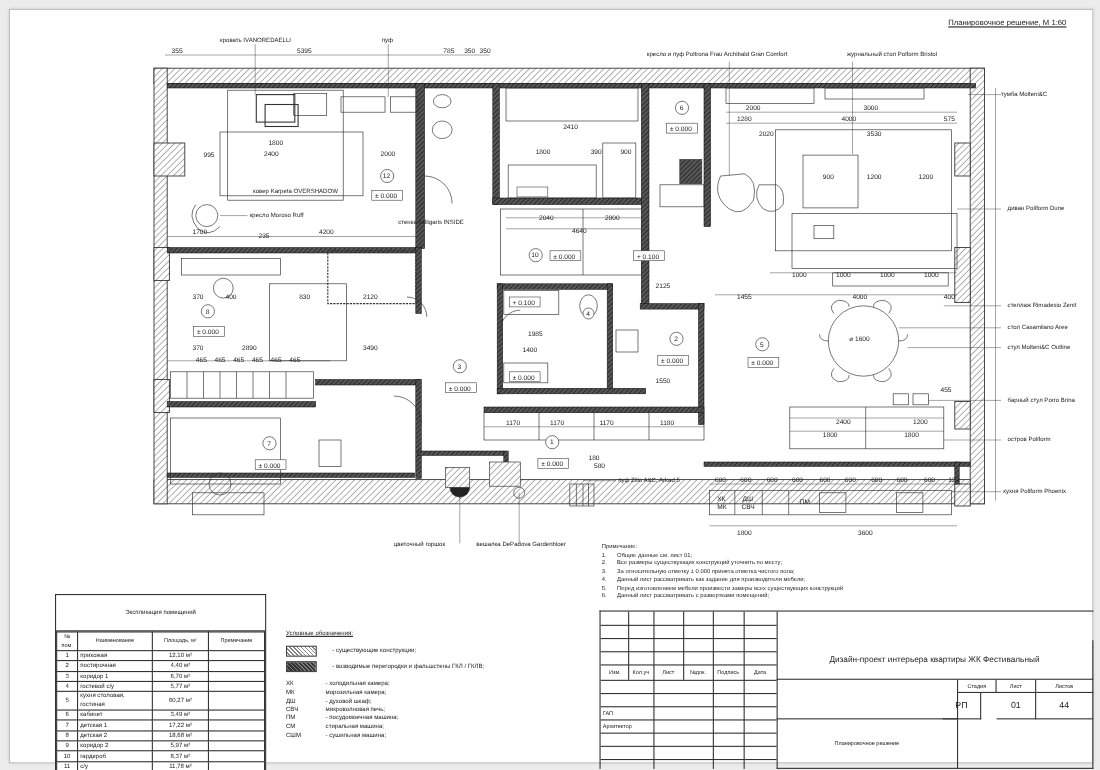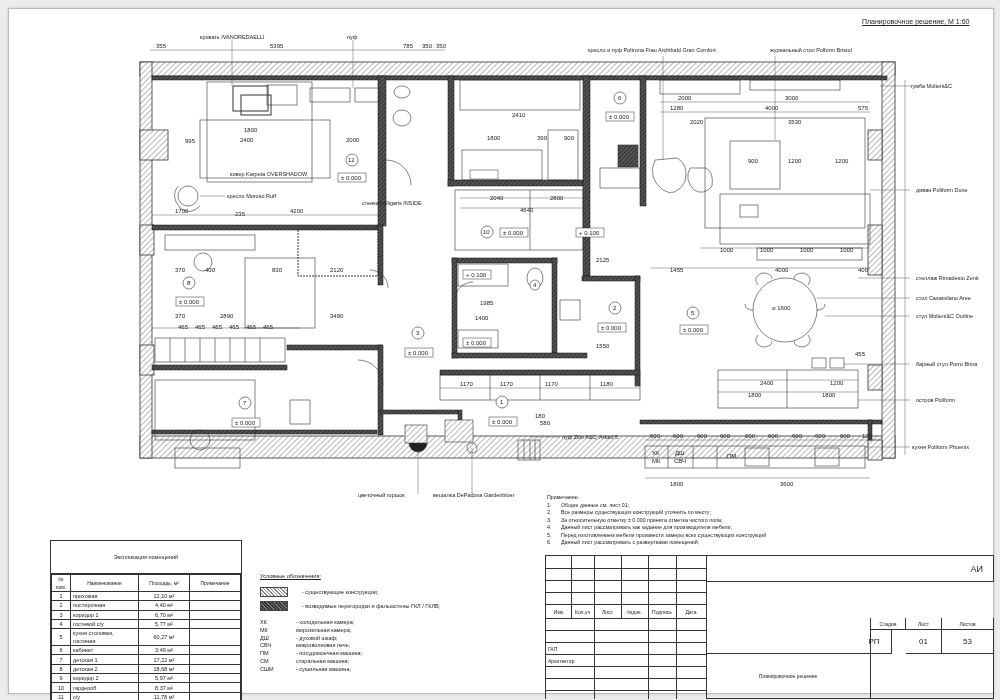--- a/index.html
+++ b/index.html
@@ -584,23 +584,23 @@
 
   <div class="cell" style="left:0;top:50px;width:26px;height:12px;border:none">Изм.</div>
   <div class="cell" style="left:25px;top:50px;width:23px;height:12px;border:none">Кол.уч</div>
   <div class="cell" style="left:48px;top:50px;width:27px;height:12px;border:none">Лист</div>
   <div class="cell" style="left:75px;top:50px;width:27px;height:12px;border:none">№док.</div>
   <div class="cell" style="left:102px;top:50px;width:28px;height:12px;border:none">Подпись</div>
   <div class="cell" style="left:130px;top:50px;width:30px;height:12px;border:none">Дата</div>
   <div class="cell" style="left:2px;top:87px;width:45px;height:11px;border:none;justify-content:flex-start">ГАП</div>
   <div class="cell" style="left:2px;top:99px;width:45px;height:11px;border:none;justify-content:flex-start">Архитектор</div>
 
-  <div class="cell" style="left:160px;top:0;width:288px;height:26px;justify-content:flex-end;padding-right:10px;font-size:9px;">АИ</div>
+  <div class="cell" style="left:160px;top:26px;width:288px;height:36px;font-size:7.5px;">Дизайн-проект интерьера квартиры ЖК Фестивальный</div>
   <div class="cell" style="left:160px;top:62px;width:165px;height:36px;"></div>
   <div class="cell" style="left:325px;top:62px;width:35px;height:12px;">Стадия</div>
   <div class="cell" style="left:360px;top:62px;width:36px;height:12px;">Лист</div>
   <div class="cell" style="left:396px;top:62px;width:52px;height:12px;">Листов</div>
   <div class="cell" style="left:311px;top:74px;width:35px;height:24px;font-size:8px;">РП</div>
   <div class="cell" style="left:360px;top:74px;width:36px;height:24px;font-size:8px;">01</div>
-  <div class="cell" style="left:396px;top:74px;width:52px;height:24px;font-size:8px;">53</div>
+  <div class="cell" style="left:396px;top:74px;width:52px;height:24px;font-size:8px;">44</div>
   <div class="cell" style="left:160px;top:98px;width:165px;height:45px;">Планировочное решение</div>
   <div class="cell" style="left:325px;top:98px;width:123px;height:45px;"></div>
 </div>
 
 </body></html>

